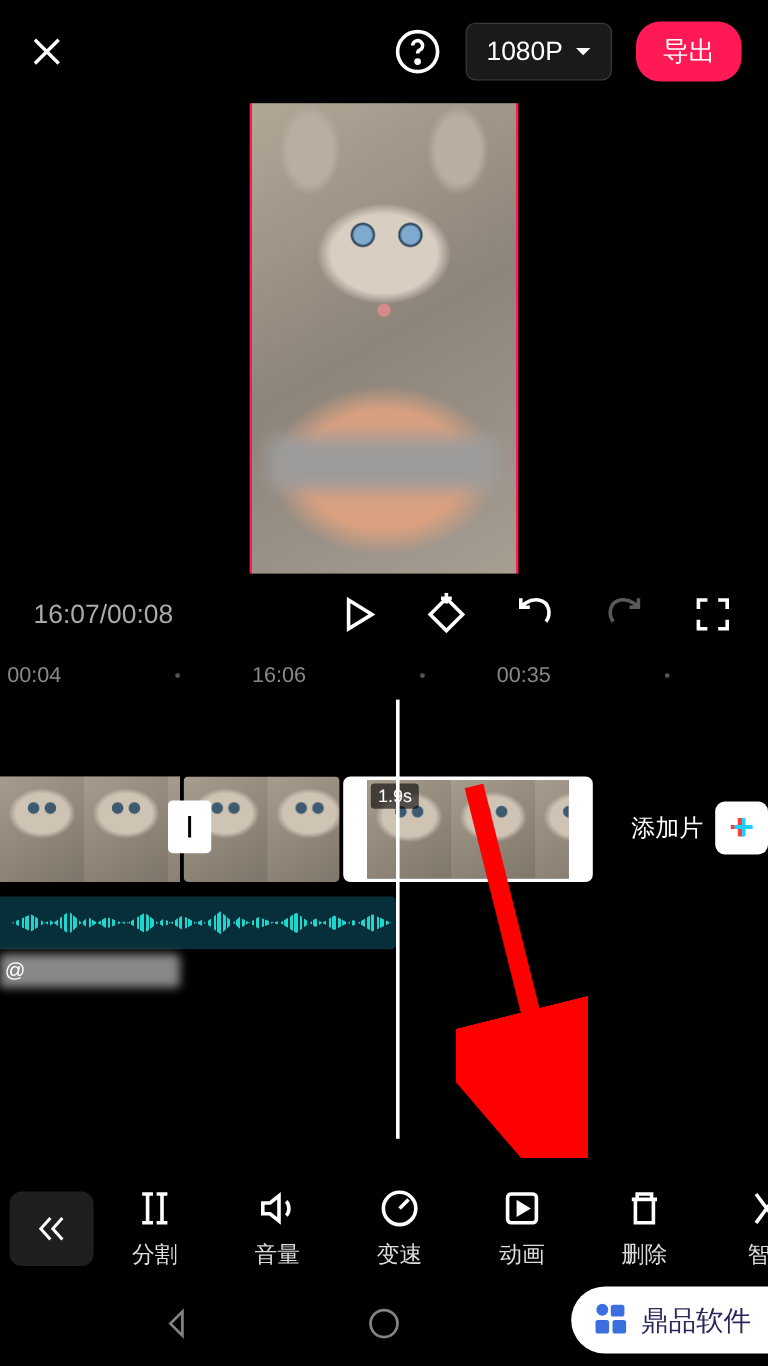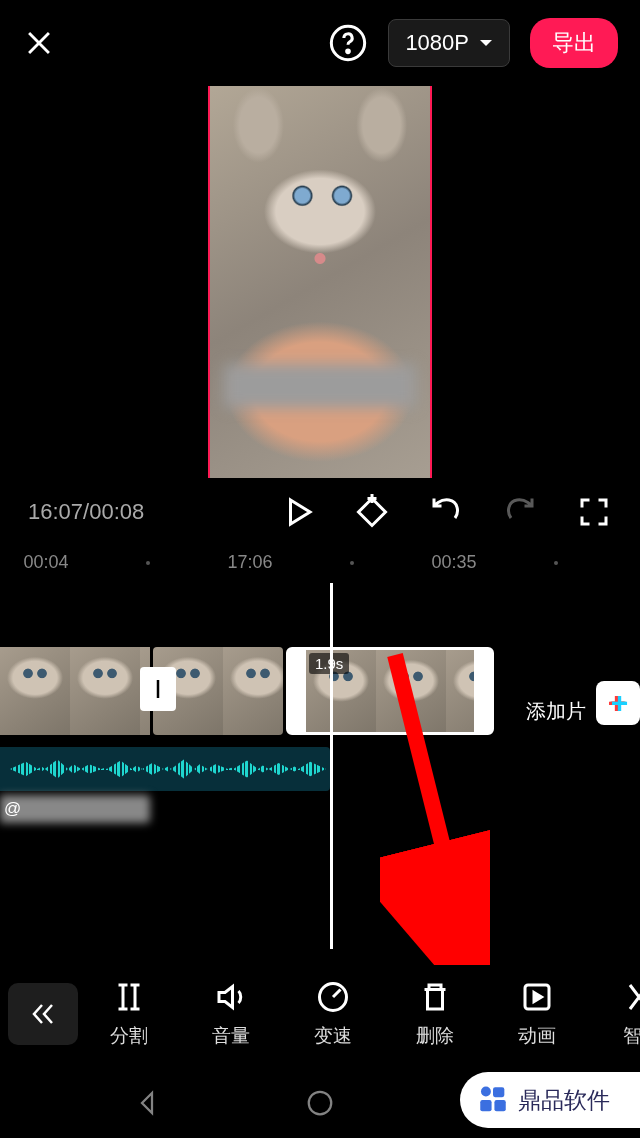--- a/index.html
+++ b/index.html
@@ -57,21 +57,21 @@
     display: flex; align-items: center; justify-content: space-between;
     padding: 16px 28px 12px; font-size: 22px; color: #aaa;
   }
   .preview-ctrl .ctrl-group { display: flex; align-items: center; gap: 38px; }
   .svg-btn { width: 36px; height: 36px; cursor: pointer; }
   .svg-btn.dim { opacity: 0.35; }
   .ruler {
     display: flex; align-items: center; gap: 60px; padding: 10px 6px 6px;
     font-size: 18px; color: #888;
   }
-  .ruler span { width: 80px; text-align: center; }
+  .ruler span { width: 80px; }
   .ruler .dot { width: 4px; height: 4px; background: #555; border-radius: 50%; }
   .timeline {
     position: relative; height: 280px; margin-top: 10px;
   }
   .playhead {
     position: absolute; left: 330px; top: -6px; bottom: -80px; width: 3px;
     background: #fff; z-index: 10;
   }
   .clips-row {
     position: absolute; top: 58px; left: 0; right: 0; height: 88px;
@@ -97,21 +97,21 @@
     padding: 2px 6px; font-size: 15px; border-radius: 3px;
   }
   .trans-btn {
     position: absolute; left: 140px; top: 78px; width: 36px; height: 44px;
     background: #fff; border-radius: 4px; z-index: 5;
     display: flex; align-items: center; justify-content: center;
     color: #000; font-size: 20px; cursor: pointer;
   }
   .add-scene {
     position: absolute; right: 0; top: 66px; height: 70px;
-    display: flex; align-items: flex-end; gap: 10px; font-size: 20px;
+    display: flex; align-items: center; gap: 10px; font-size: 20px;
   }
   .plus-btn {
     width: 44px; height: 44px; background: #fff; border-radius: 8px;
     display: flex; align-items: center; justify-content: center;
     font-size: 30px; font-weight: bold; cursor: pointer;
     background: linear-gradient(90deg, #ff3a3a 0 33%, #1ad0ff 33% 66%, #fff 66%);
     background-clip: text; -webkit-background-clip: text; color: #000;
     background: #fff;
   }
   .plus-glyph { font-weight: bold; color: #000; position: relative; }
@@ -132,21 +132,21 @@
   .meta-row {
     position: absolute; top: 206px; left: 0; width: 150px; height: 28px;
     background: #888; filter: blur(4px); border-radius: 0 4px 4px 0;
   }
   .meta-label { position: absolute; top: 210px; left: 4px; font-size: 17px; }
   .arrow {
     position: absolute; left: 380px; top: 645px; width: 110px; height: 320px;
     z-index: 30; pointer-events: none;
   }
   .toolbar {
-    position: absolute; bottom: 78px; left: 0; right: 0; height: 92px;
+    position: absolute; bottom: 68px; left: 0; right: 0; height: 92px;
     display: flex; align-items: center;
   }
   .back-btn {
     width: 70px; height: 62px; background: #1e1e1e; border-radius: 10px;
     margin-left: 8px; display: flex; align-items: center; justify-content: center;
     cursor: pointer;
   }
   .tool-items { flex: 1; display: flex; overflow: hidden; }
   .tool {
     flex: 0 0 102px; display: flex; flex-direction: column;
@@ -157,21 +157,21 @@
   .tool.cut span { letter-spacing: -3px; }
   .navbar {
     position: absolute; bottom: 0; left: 0; right: 0; height: 70px;
     display: flex; align-items: center; justify-content: space-around;
     padding: 0 60px;
   }
   .navbar svg { width: 30px; height: 30px; opacity: 0.7; }
   .watermark {
     position: absolute; bottom: 10px; right: 0; height: 56px;
     background: #fff; border-radius: 30px 0 0 30px;
-    display: flex; align-items: center; padding: 0 30px 0 16px;
+    display: flex; align-items: center; padding: 0 14px 0 16px;
     gap: 8px; color: #2a2a5a; font-size: 23px; font-weight: 500;
   }
   .wm-logo { width: 34px; height: 34px; }
 </style>
 </head>
 <body>
 
 <div class="header">
   <div class="header-left">
     <svg class="close-x" viewBox="0 0 24 24" fill="none" stroke="#fff" stroke-width="2">
@@ -223,21 +223,21 @@
       </svg>
     <svg class="svg-btn" viewBox="0 0 24 24" fill="none" stroke="#fff" stroke-width="2">
         <path d="M4 9 L4 4 L9 4 M15 4 L20 4 L20 9 M20 15 L20 20 L15 20 M9 20 L4 20 L4 15"></path>
       </svg>
   </div>
 </div>
 
 <div class="ruler">
   <span>00:04</span>
     <div class="dot"></div>
-  <span>17:06</span>
+  <span>16:06</span>
     <div class="dot"></div>
   <span>00:35</span>
     <div class="dot"></div>
 </div>
 
 <div class="timeline">
   <div class="clips-row">
     <div class="clip c1"></div>
     <div class="clip c2"></div>
     <div class="clip c3">
@@ -293,30 +293,30 @@
     </div>
     <div class="tool">
       <svg viewBox="0 0 24 24" fill="none" stroke="#fff" stroke-width="2">
           <circle cx="12" cy="12" r="9"></circle>
           <path d="M12 12 L17 7"></path>
         </svg>
       <span>变速</span>
     </div>
     <div class="tool">
       <svg viewBox="0 0 24 24" fill="none" stroke="#fff" stroke-width="2">
-          <path d="M5 7 L19 7 M8 7 L8 4 L16 4 L16 7 M7 7 L7 20 L17 20 L17 7"></path>
-        </svg>
-      <span>删除</span>
-    </div>
-    <div class="tool">
-      <svg viewBox="0 0 24 24" fill="none" stroke="#fff" stroke-width="2">
           <rect x="4" y="4" width="16" height="16" rx="2"></rect>
           <path d="M10 9 L15 12 L10 15 Z" fill="#fff"></path>
         </svg>
       <span>动画</span>
+    </div>
+    <div class="tool">
+      <svg viewBox="0 0 24 24" fill="none" stroke="#fff" stroke-width="2">
+          <path d="M5 7 L19 7 M8 7 L8 4 L16 4 L16 7 M7 7 L7 20 L17 20 L17 7"></path>
+        </svg>
+      <span>删除</span>
     </div>
     <div class="tool cut">
       <svg viewBox="0 0 24 24" fill="none" stroke="#fff" stroke-width="2">
           <path d="M6 4 L18 20 M18 4 L6 20"></path>
         </svg>
       <span>智能</span>
     </div>
   </div>
 </div>
 

